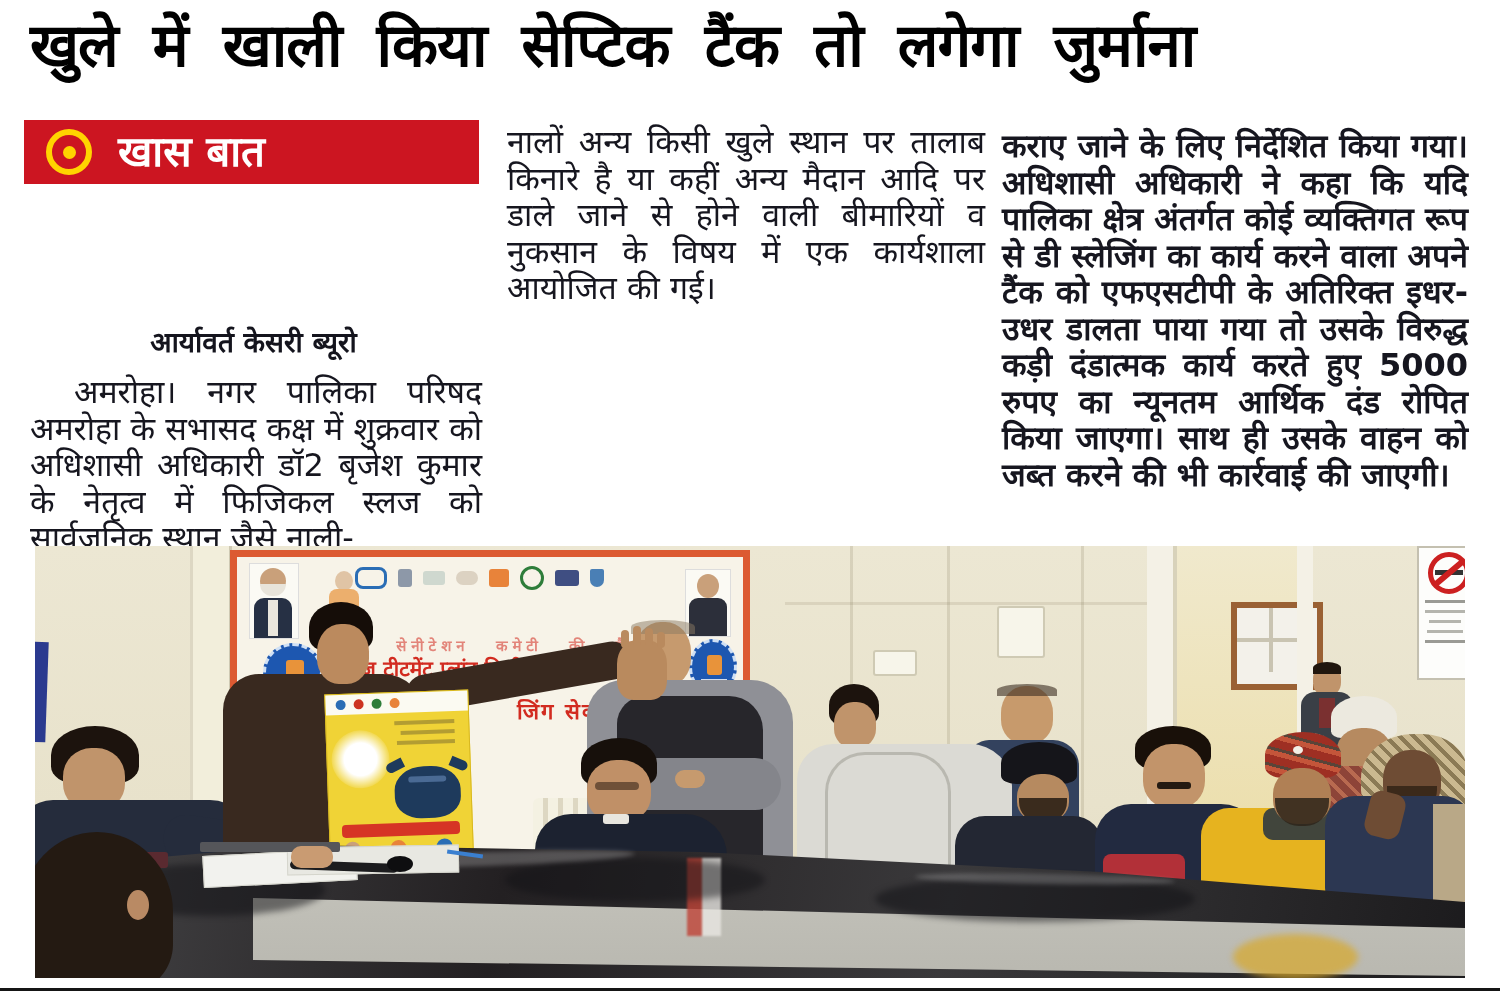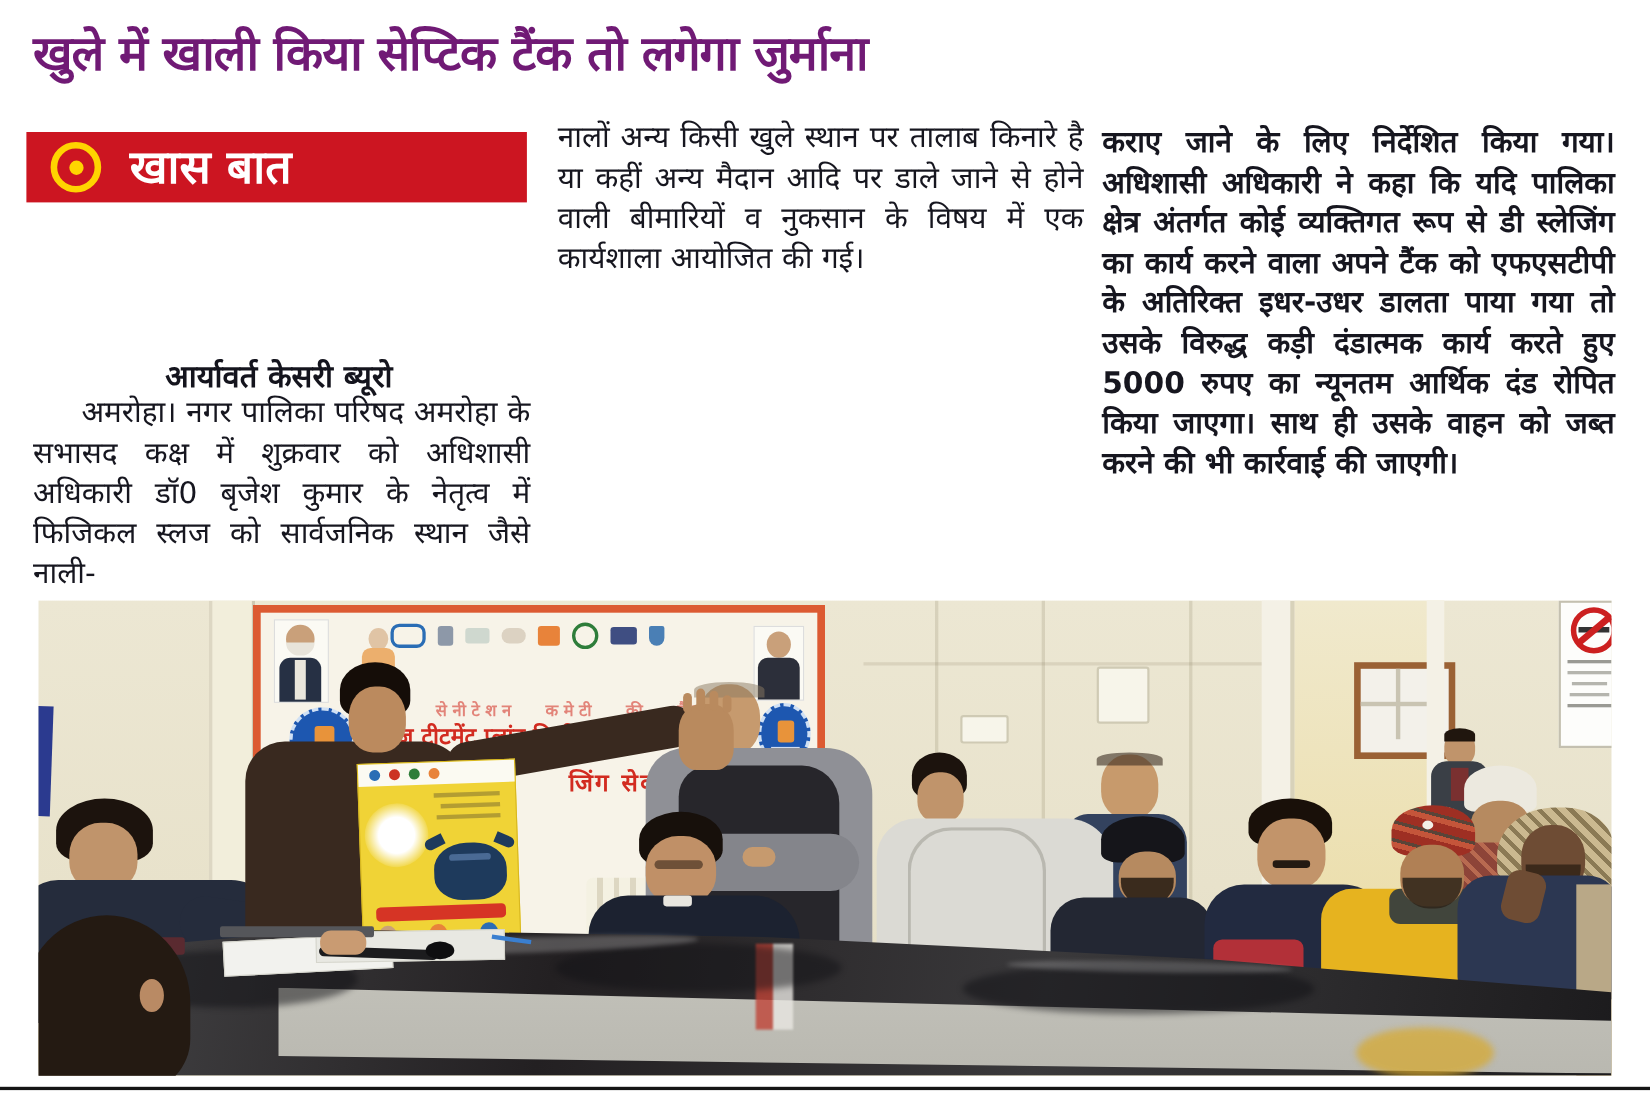--- a/index.html
+++ b/index.html
@@ -1,31 +1,31 @@
 <!DOCTYPE html>
 <html lang="hi"><head>
 <meta charset="utf-8">
 <style>
   html,body{margin:0;padding:0;background:#ffffff;width:1500px;height:1000px;overflow:hidden;
     font-family:"DejaVu Sans","Liberation Sans",sans-serif;}
   .abs{position:absolute;}
   
   #headline{position:absolute;left:30px;top:2px;width:1445px;height:100px;
-    font-size:44px;font-weight:bold;color:#701a75;white-space:nowrap;letter-spacing:-1px;line-height:96px;}
+    font-size:60px;font-weight:bold;color:#000000;white-space:nowrap;letter-spacing:-1px;line-height:96px;font-family:Liberation Mono, monospace;}
   
   #kicker{position:absolute;left:24px;top:120px;width:455px;}
   #kicker-head{background:#cc1521;height:64px;display:flex;align-items:center;padding-left:22px;}
   #target{width:34px;height:34px;border:6px solid #ffd400;border-radius:50%;position:relative;flex:0 0 auto;}
   #target::after{content:"";position:absolute;left:50%;top:50%;width:13px;height:13px;margin:-6.5px 0 0 -6.5px;
     background:#ffd400;border-radius:50%;}
   #kicker-title{color:#ffffff;font-weight:bold;font-size:42px;margin-left:26px;line-height:1;}
   #kicker-body{background:#f7dede;border-bottom:6px solid #e81b1c;padding:14px 10px 16px 10px;}
   #kicker-sub{font-size:30px;line-height:41px;font-weight:bold;color:#1a1a24;text-align:center;}
   
-  .coltext{font-size:27px;line-height:36.5px;color:#16161f;text-align:justify;}
+  .coltext{font-size:32px;line-height:36.5px;color:#16161f;text-align:justify;margin-top:16px;}
   .indent{text-indent:44px;}
   #byline{position:absolute;left:30px;top:322px;width:447px;text-align:center;
     font-weight:bold;font-size:28px;color:#14141d;}
   #col1{position:absolute;left:30px;top:358px;width:452px;}
   #col2{position:absolute;left:507px;top:108px;width:478px;}
   #col3{position:absolute;left:1002px;top:112px;width:466px;font-weight:bold;}
   
   #photo{position:absolute;left:35px;top:546px;width:1430px;height:432px;overflow:hidden;
     background:linear-gradient(180deg,#ece7d3 0%,#e8e2cb 60%,#e2dcc2 100%);}
   .groove{position:absolute;top:0;width:3px;height:300px;background:rgba(120,110,80,.18);}
@@ -43,21 +43,21 @@
 <div id="headline">खुले में खाली किया सेप्टिक टैंक तो लगेगा जुर्माना</div>
 
 <div id="kicker">
   <div id="kicker-head">
     <span id="target"></span>
     <span id="kicker-title">खास बात</span>
   </div>
 </div>
 
 <div id="byline">आर्यावर्त केसरी ब्यूरो</div>
-<div id="col1" class="coltext indent">अमरोहा। नगर पालिका परिषद अमरोहा के सभासद कक्ष में शुक्रवार को अधिशासी अधिकारी डॉ0 बृजेश कुमार के नेतृत्व में फिजिकल स्लज को सार्वजनिक स्थान जैसे नाली-</div>
+<div id="col1" class="coltext indent">अमरोहा। नगर पालिका परिषद अमरोहा के सभासद कक्ष में शुक्रवार को अधिशासी अधिकारी डॉ2 बृजेश कुमार के नेतृत्व में फिजिकल स्लज को सार्वजनिक स्थान जैसे नाली-</div>
 <div id="col2">
   <div class="coltext">नालों अन्य किसी खुले स्थान पर तालाब किनारे है या कहीं अन्य मैदान आदि पर डाले जाने से होने वाली बीमारियों व नुकसान के विषय में एक कार्यशाला आयोजित की गई।</div>
 </div>
 <div id="col3" class="coltext">कराए जाने के लिए निर्देशित किया गया। अधिशासी अधिकारी ने कहा कि यदि पालिका क्षेत्र अंतर्गत कोई व्यक्तिगत रूप से डी स्लेजिंग का कार्य करने वाला अपने टैंक को एफएसटीपी के अतिरिक्त इधर-उधर डालता पाया गया तो उसके विरुद्ध कड़ी दंडात्मक कार्य करते हुए 5000 रुपए का न्यूनतम आर्थिक दंड रोपित किया जाएगा। साथ ही उसके वाहन को जब्त करने की भी कार्रवाई की जाएगी।</div>
 
 <div id="photo">
 
   <div class="abs" style="left:155px;top:0;width:42px;height:330px;background:#f2eedb;box-shadow:inset -3px 0 0 rgba(100,90,60,.25),inset 3px 0 0 rgba(100,90,60,.15);"></div>
   <div class="groove" style="left:815px;"></div>
   <div class="groove" style="left:912px;"></div>

